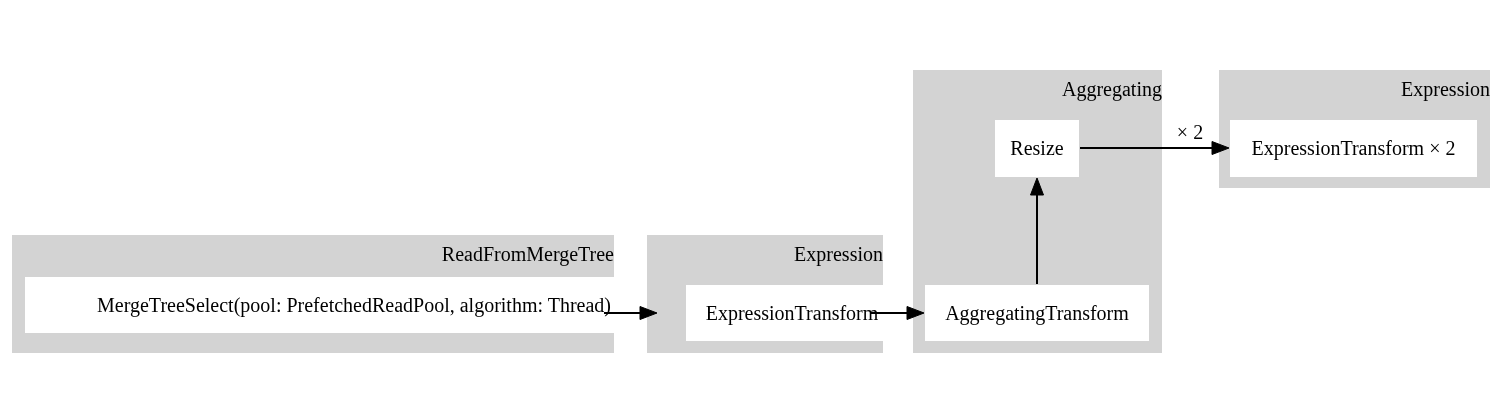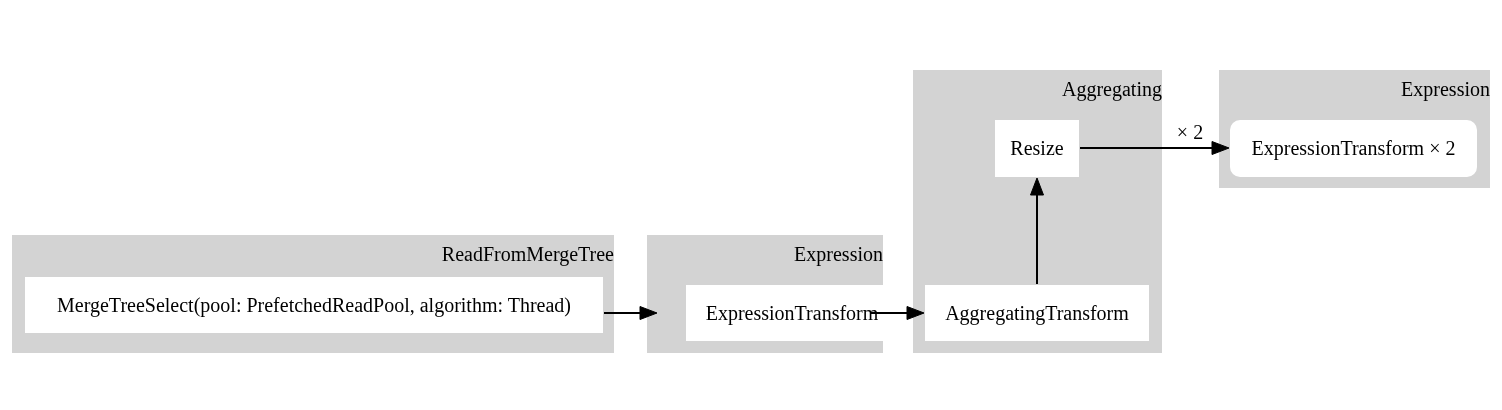--- a/index.html
+++ b/index.html
@@ -57,25 +57,25 @@
     white-space: nowrap;
   }
 
   
   #cluster-read   { left: 12px;   top: 235px; width: 602px; height: 118px; }
   #cluster-expr1  { left: 647px;  top: 235px; width: 236px; height: 118px; }
   #cluster-agg    { left: 913px;  top: 70px;  width: 249px; height: 283px; }
   #cluster-expr2  { left: 1219px; top: 70px;  width: 271px; height: 118px; }
 
   
-  #node-mergetree { left: 13px; top: 42px; width: 578px; height: 56px; }
+  #node-mergetree { left: 13px; top: 42px; width: 578px; height: 56px; padding-left: 40px; }
   #node-exprt1    { left: 11px; top: 50px; width: 212px; height: 56px; margin-left: 28px; }
   #node-resize    { left: 82px; top: 50px; width: 84px;  height: 57px; }
   #node-aggt      { left: 12px; top: 215px; width: 224px; height: 56px; }
-  #node-exprt2    { left: 11px; top: 50px; width: 247px; height: 57px; border-radius: 10px; }
+  #node-exprt2    { left: 11px; top: 50px; width: 247px; height: 57px; }
 
   #edge-label-x2  { left: 1156px; top: 121px; width: 68px; }
 </style>
 </head>
 <body>
 
 <div class="canvas">
 
   <div class="cluster" id="cluster-read">
     <div class="cluster-title">ReadFromMergeTree</div>

